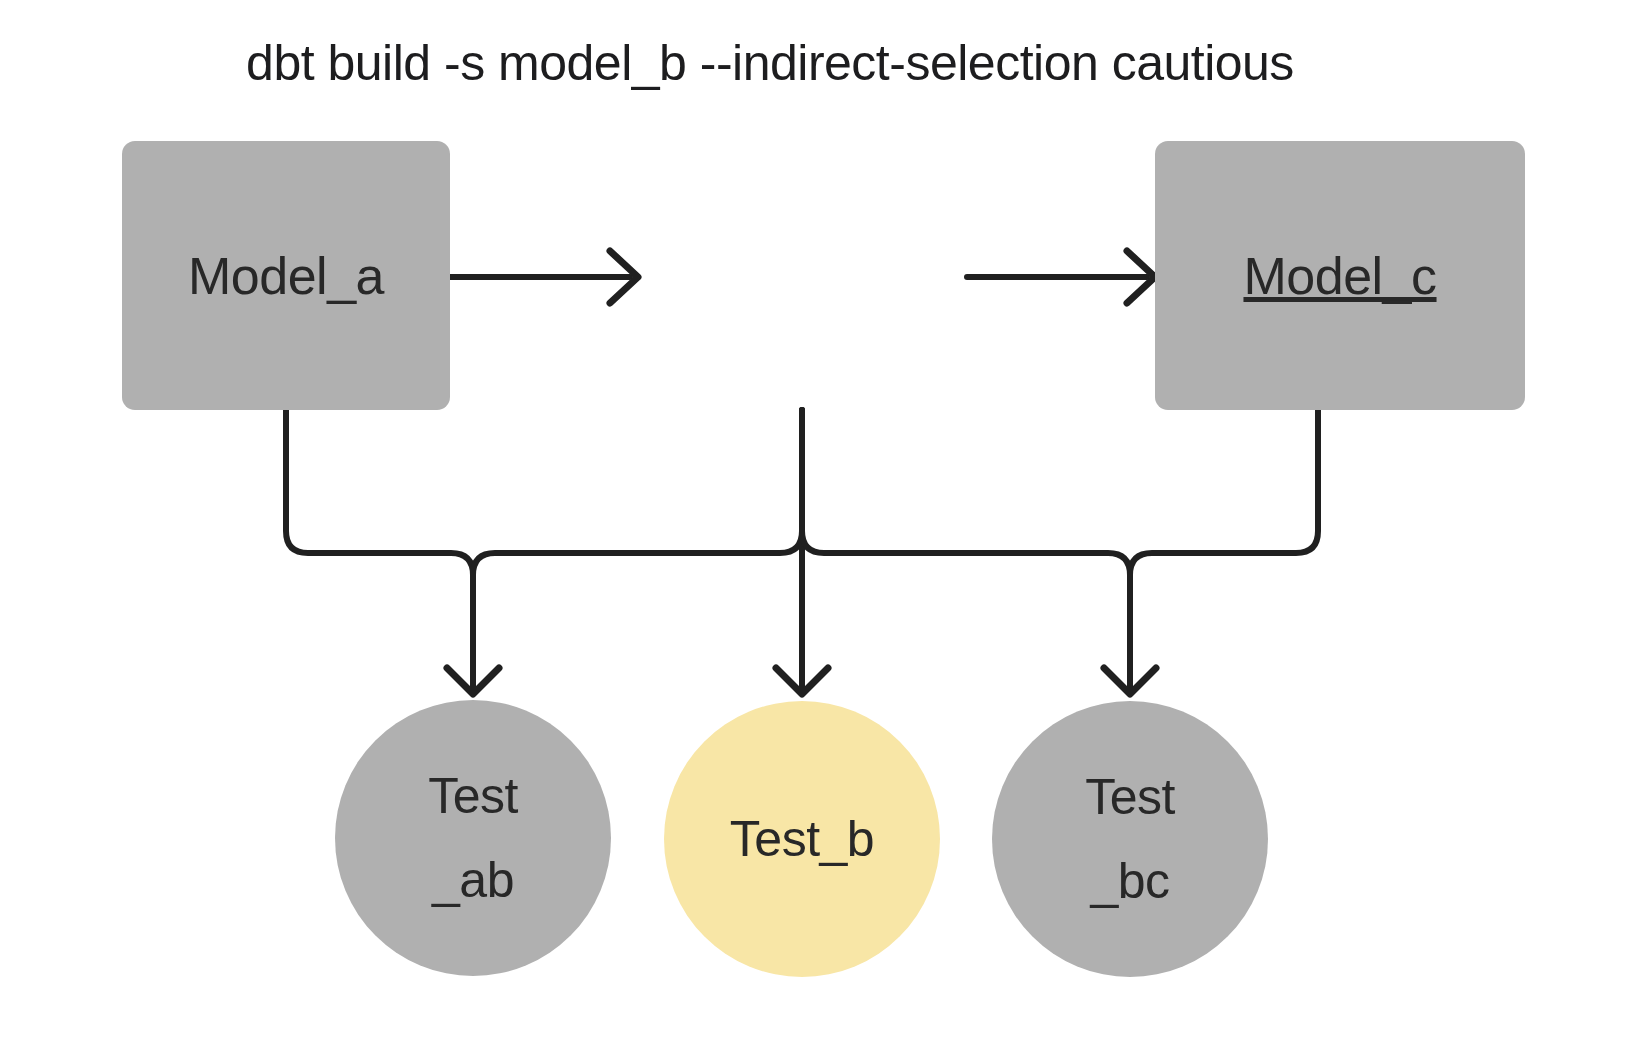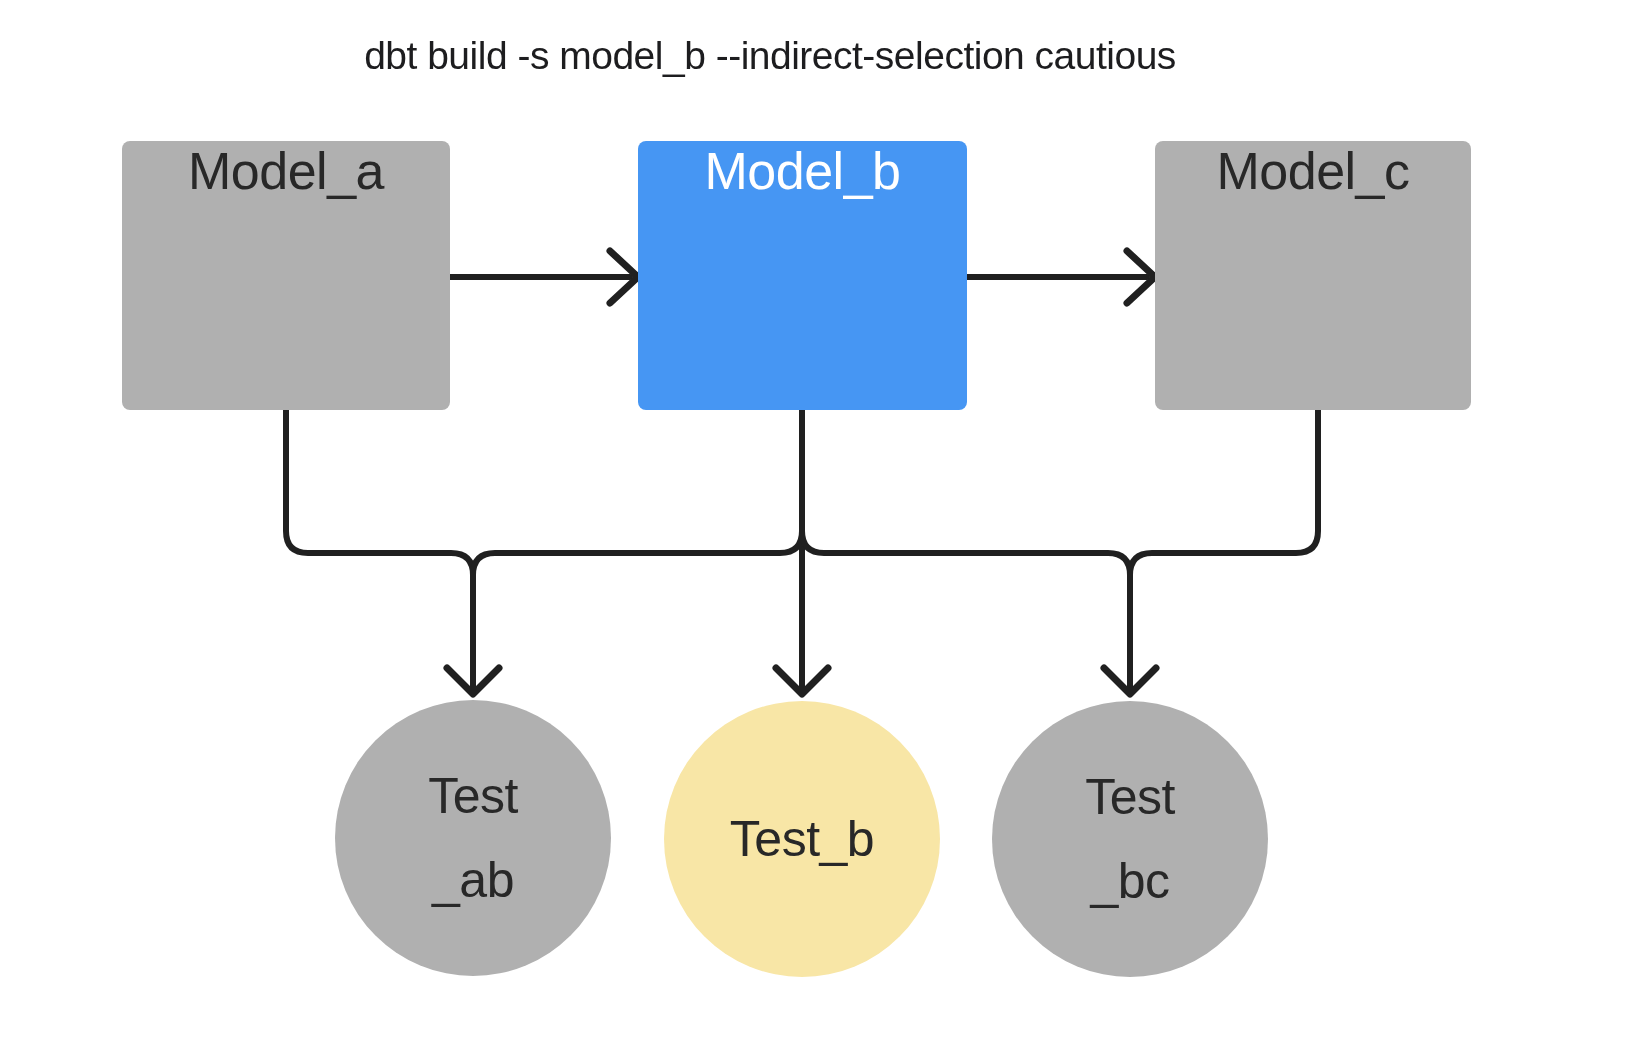--- a/index.html
+++ b/index.html
@@ -16,43 +16,43 @@
     position:relative;
     width:1630px;height:1060px;
     background:var(--background);
     overflow:hidden;
     font-family:"Liberation Sans", sans-serif;
   }
   .diagram-title{
     position:absolute;
     left:0;top:34px;width:1540px;
     text-align:center;
-    font-size:39px;
+    font-size:50px;
     font-weight:500;
     color:#1d1d1f;
     letter-spacing:-0.5px;
     white-space:nowrap;
   }
   .edges-layer{
     position:absolute;left:0;top:0;width:1630px;height:1060px;
   }
   .edge{
     stroke:var(--edge);
     stroke-width:6;
     fill:none;
     stroke-linecap:round;
     stroke-linejoin:round;
   }
   .arrowhead{stroke-width:7;}
   .node-box{
     position:absolute;
-    display:flex;align-items:flex-start;justify-content:center;
+    display:flex;align-items:center;justify-content:center;
     background:var(--node-gray);
     color:var(--text-dark);
-    border-radius:8px;
+    border-radius:13px;
     font-size:52px;
     letter-spacing:-0.5px;
   }
   .node-box.selected{
     background:var(--node-blue);
     color:var(--text-light);
   }
   .node-circle{
     position:absolute;
     width:276px;height:276px;
@@ -65,21 +65,21 @@
     line-height:84px;
     letter-spacing:-0.5px;
     text-align:center;
   }
   .node-circle.highlight{
     background:var(--node-yellow);
     text-align:right;
   }
   .box-a{left:122px;top:141px;width:328px;height:269px;}
   .box-b{left:638px;top:141px;width:329px;height:269px;}
-  .box-c{left:1155px;top:141px;width:316px;height:269px;}
+  .box-c{left:1155px;top:141px;width:370px;height:269px;text-decoration:underline;}
   .circle-ab{left:335px;top:700px;}
   .circle-b{left:664px;top:701px;}
   .circle-bc{left:992px;top:701px;}
 </style>
 </head>
 <body>
 
 <div class="canvas">
 
   <div class="diagram-title">dbt build -s model_b --indirect-selection cautious</div>
@@ -104,23 +104,20 @@
 
     <path class="edge arrowhead" d="M 447 668 L 473 694 L 499 668"></path>
     <path class="edge arrowhead" d="M 776 668 L 802 694 L 828 668"></path>
     <path class="edge arrowhead" d="M 1104 668 L 1130 694 L 1156 668"></path>
   </svg>
 
   <div class="node-box box-a">
     <span>Model_a</span>
   </div>
 
-  <div class="node-box box-b selected">
-    <span>Model_b</span>
-  </div>
 
   <div class="node-box box-c">
     <span>Model_c</span>
   </div>
 
   <div class="node-circle circle-ab">
     <span>Test</span>
     <span>_ab</span>
   </div>
 

